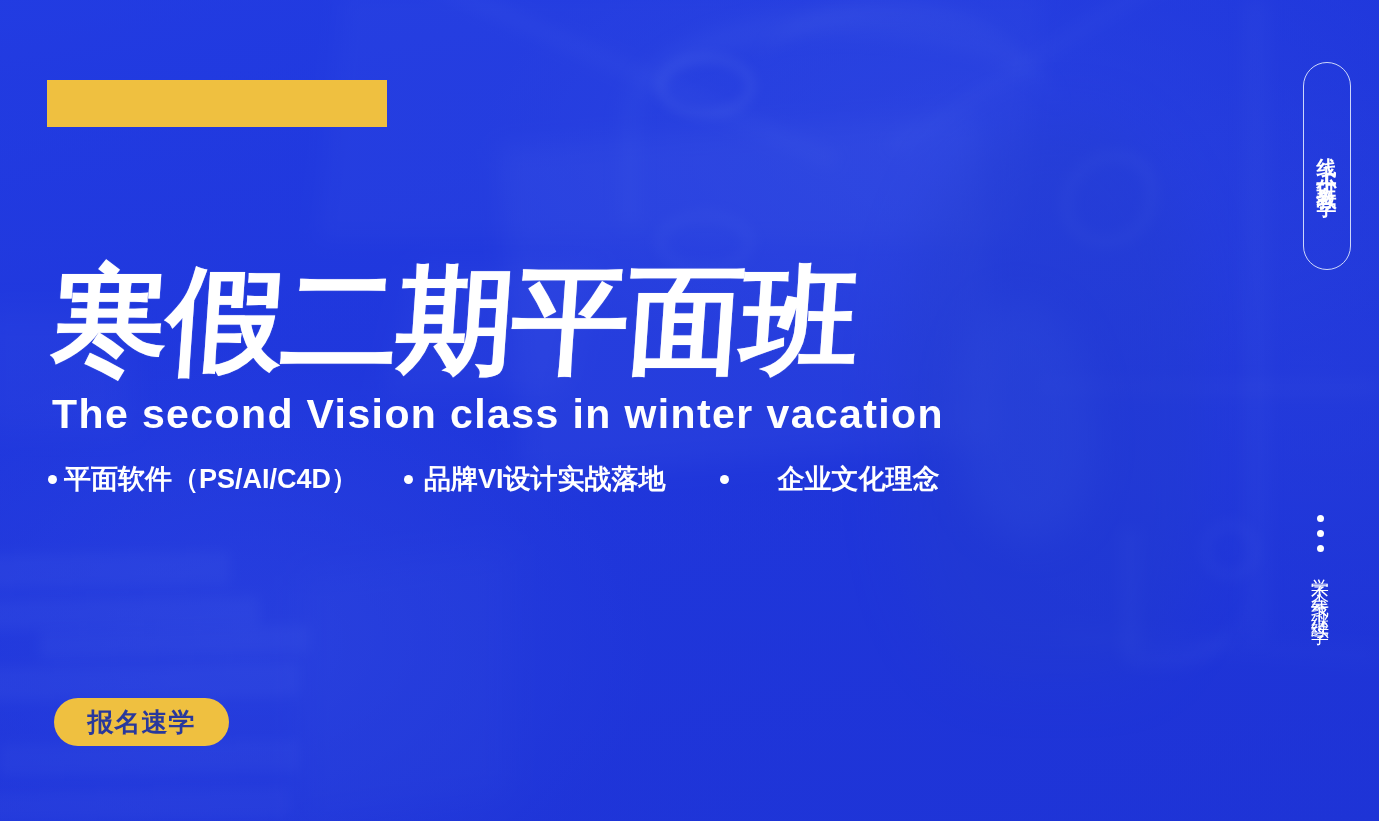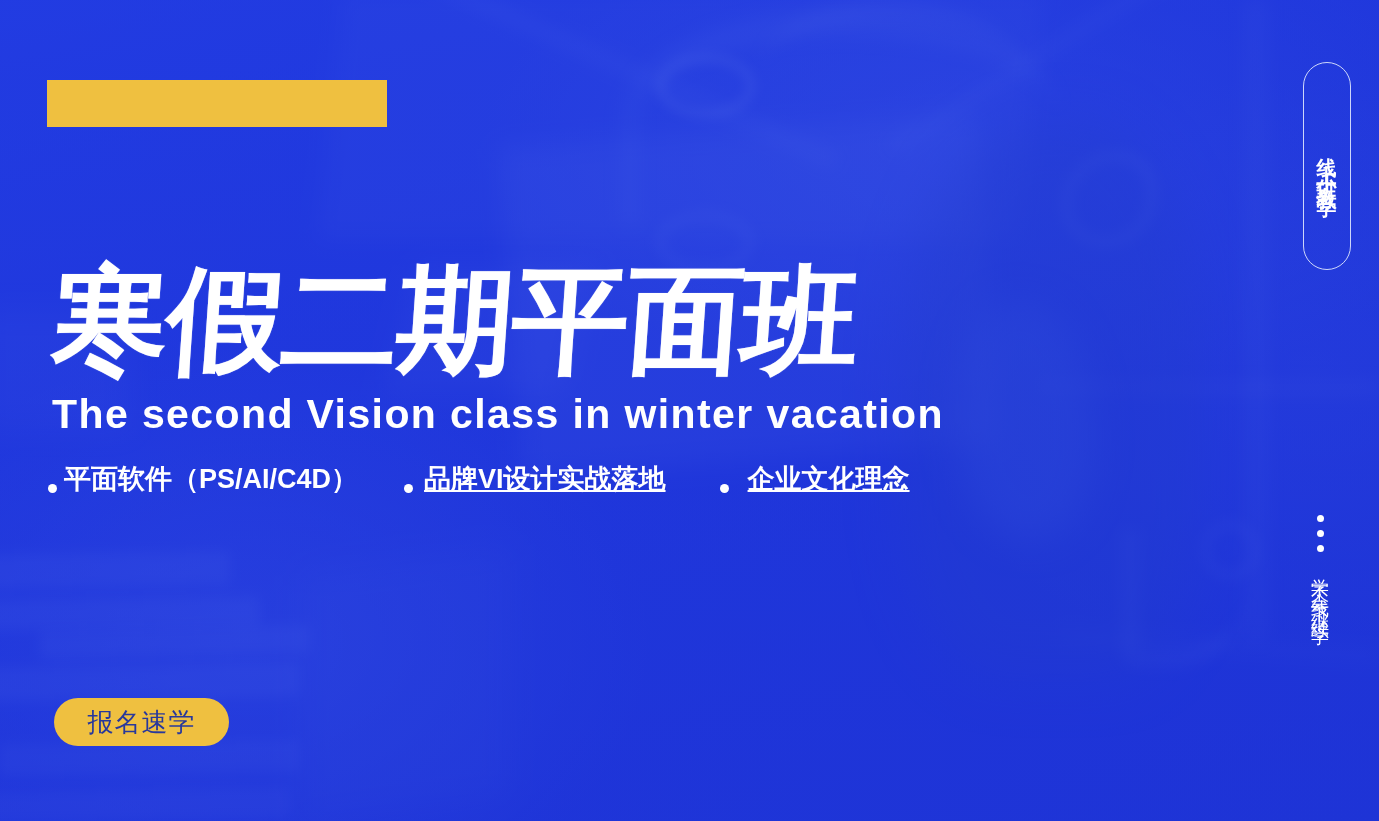--- a/index.html
+++ b/index.html
@@ -234,54 +234,54 @@
   .features {
     position: absolute;
     left: 48px;
     top: 466px;
     display: flex;
     align-items: center;
     white-space: nowrap;
   }
   .feature {
     display: flex;
-    align-items: flex-end;
+    align-items: center;
     color: #FFFFFF;
     font-size: 27px;
     font-weight: 700;
     line-height: 1;
   }
-  .feature + .feature { margin-left: 46px; text-decoration: underline; }
+  .feature + .feature { margin-left: 46px; }
   .feature .dot {
     width: 9px;
     height: 9px;
     border-radius: 50%;
     background: #FFFFFF;
     margin-right: 7px;
     flex: none;
   }
   .feature.f2 .dot { margin-right: 11px; }
   .feature.f3 .dot { margin-right: 19px; }
-  .feature.f3 { margin-left: 54px; }
+  .feature.f3 { margin-left: 54px; gap: 30px; }
 
   
   .cta {
     position: absolute;
     left: 54px;
     top: 698px;
     width: 175px;
     height: 48px;
     background: #EFC040;
     border-radius: 24px;
     display: flex;
     align-items: center;
     justify-content: center;
     color: #28389C;
     font-size: 26px;
-    font-weight: 400;
+    font-weight: 700;
     letter-spacing: 1px;
     cursor: pointer;
     box-sizing: border-box;
   }
 
   
   .badge {
     position: absolute;
     left: 1303px;
     top: 62px;

